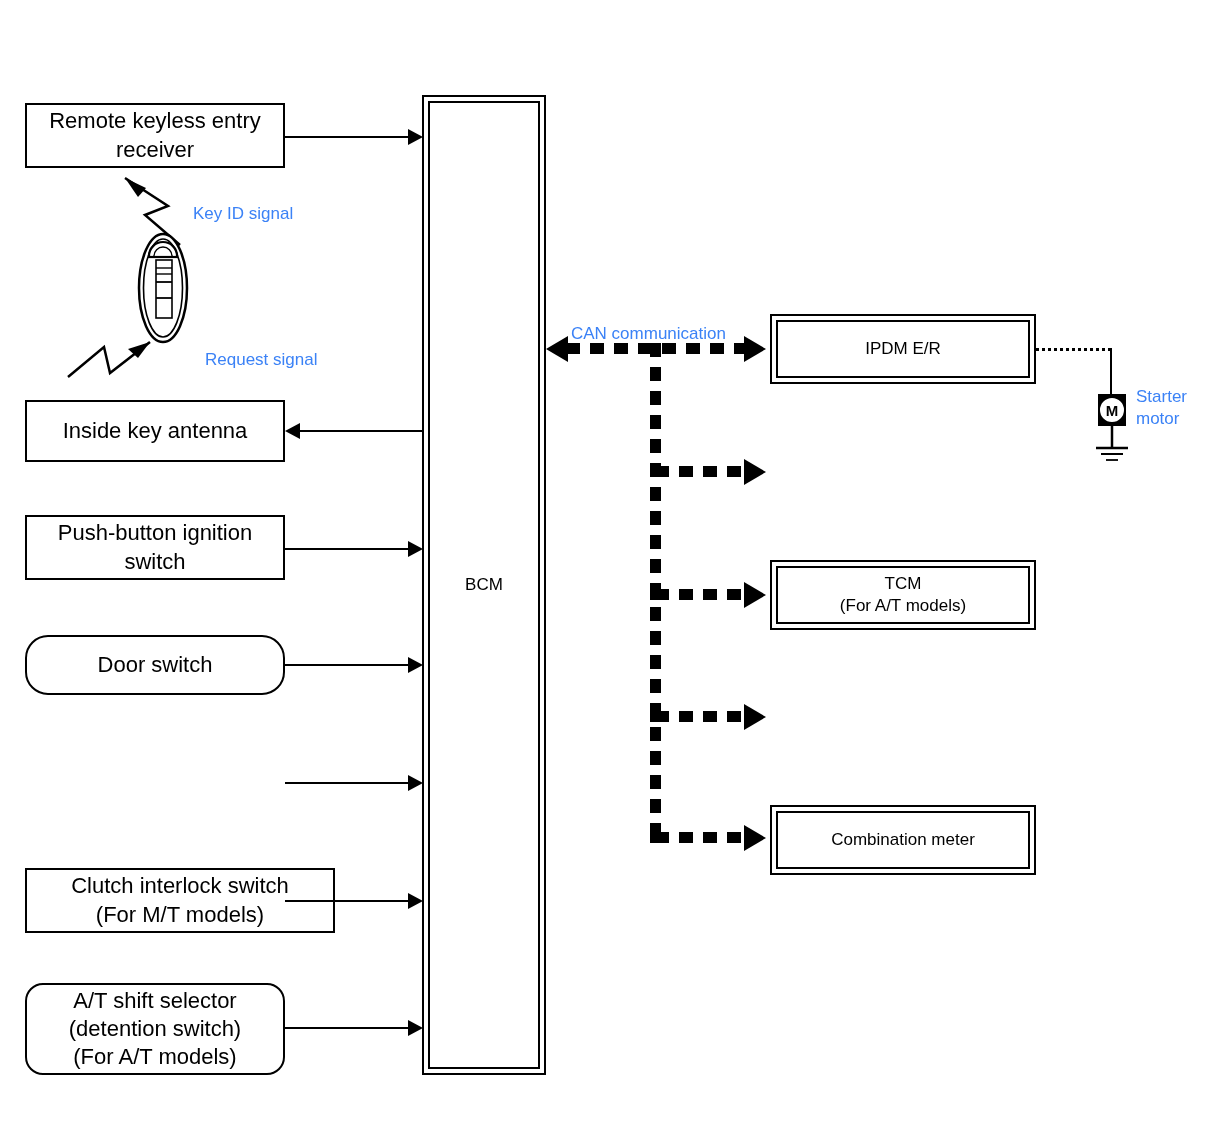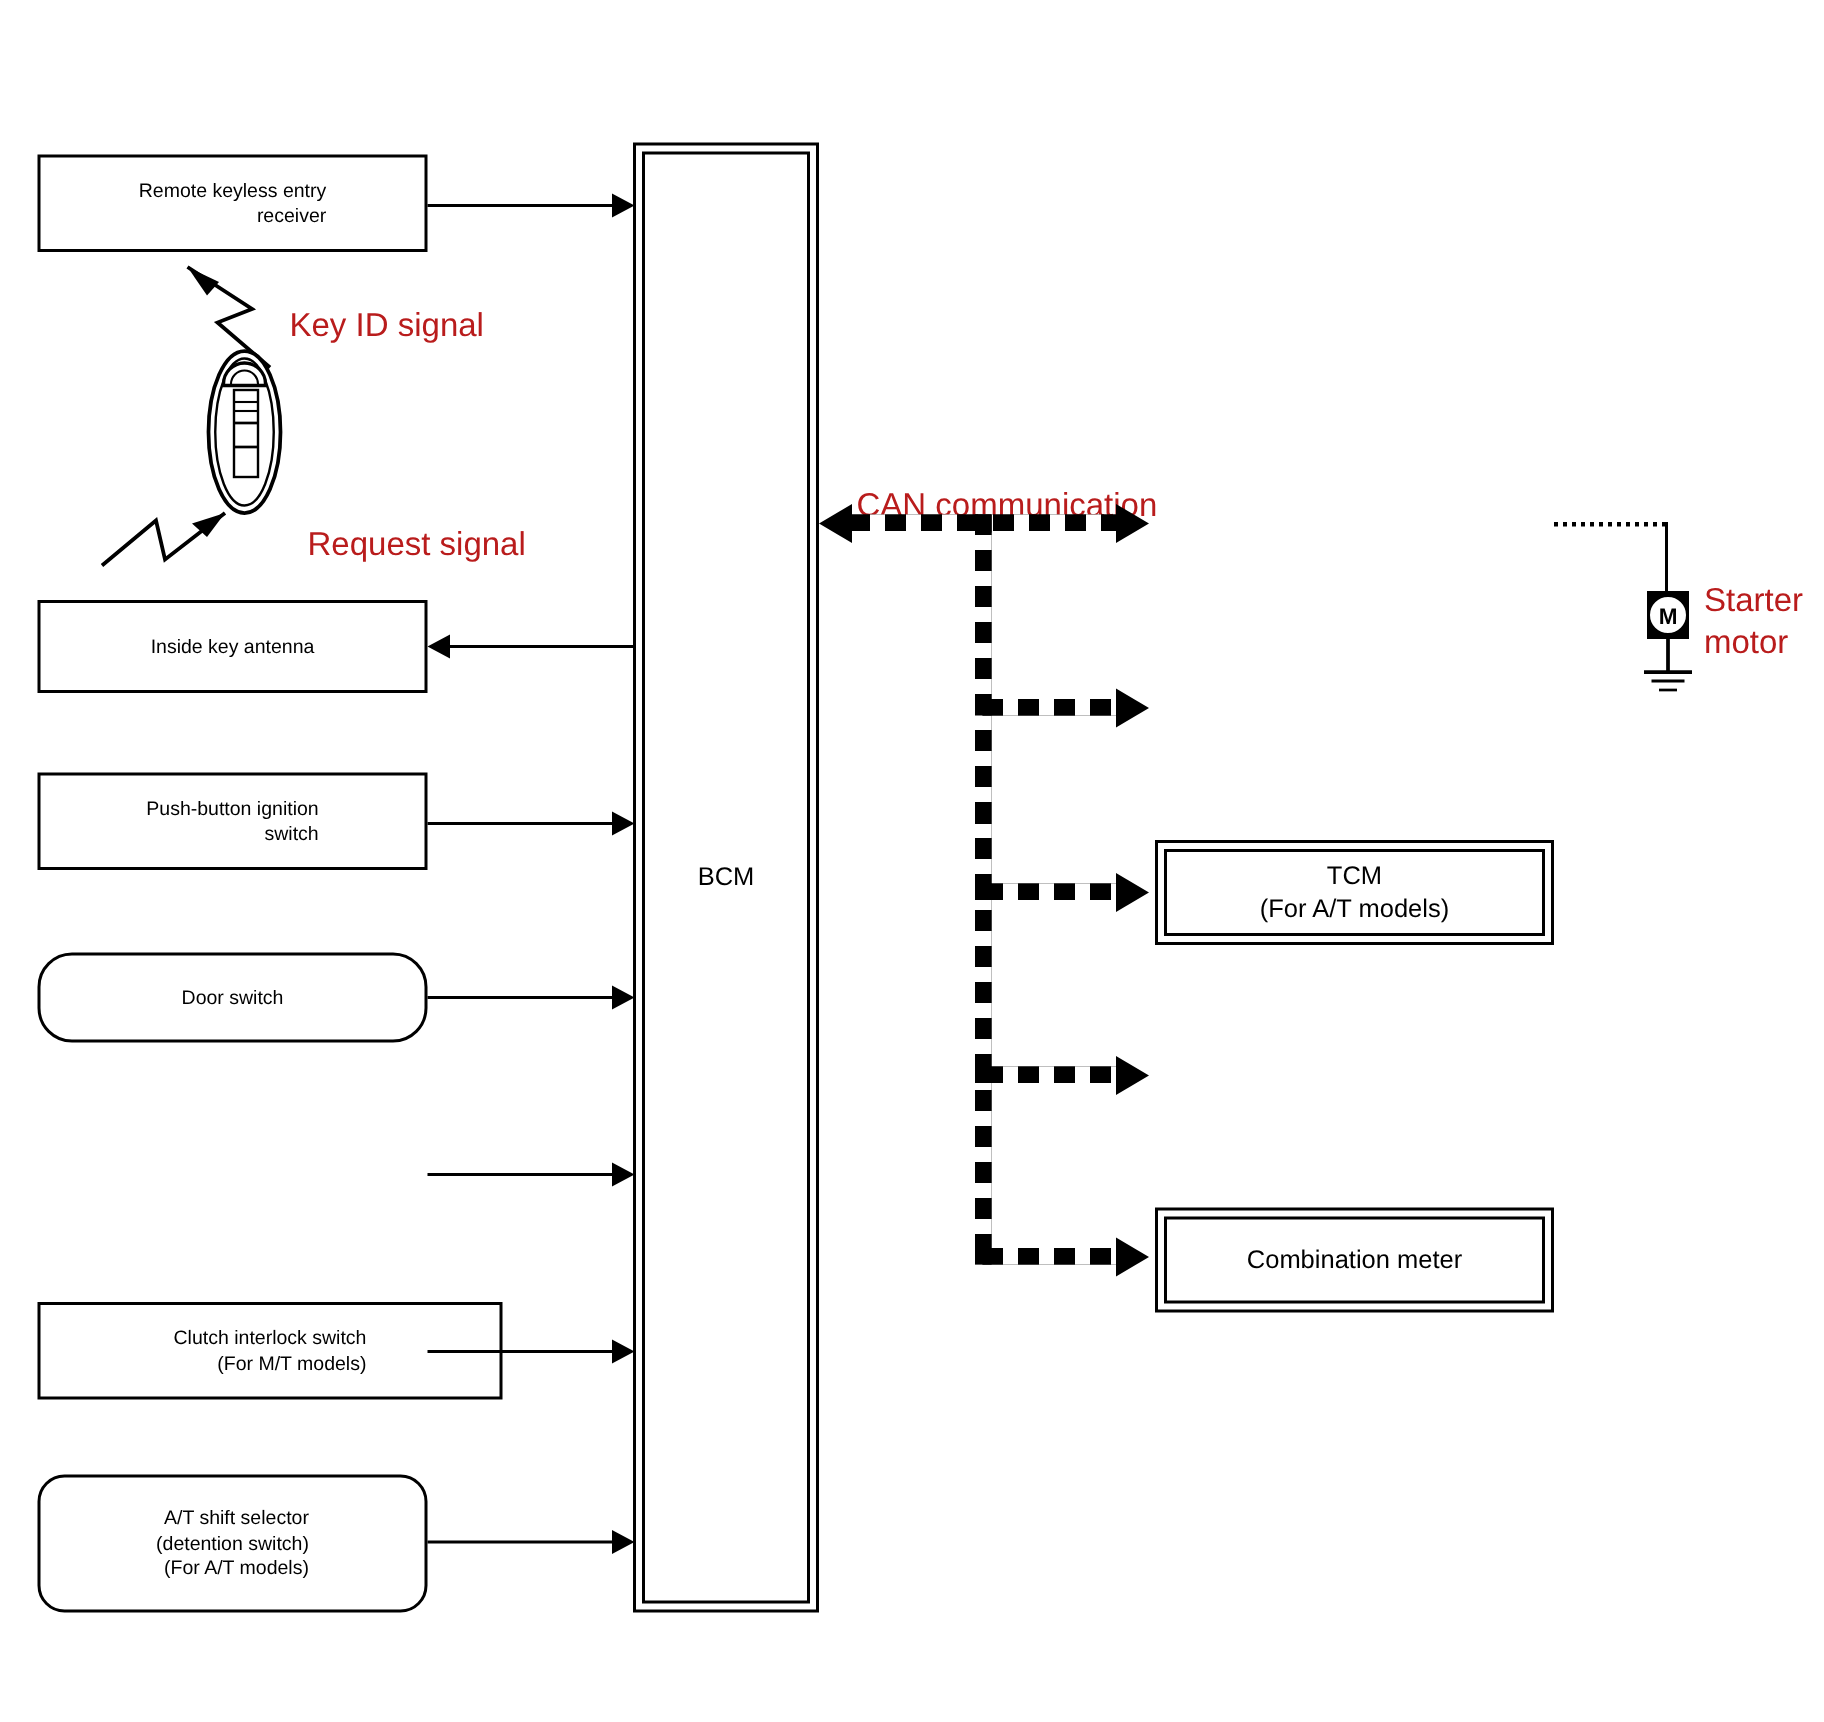--- a/index.html
+++ b/index.html
@@ -20,22 +20,22 @@
 
   
   .box {
     position: absolute;
     box-sizing: border-box;
     border: 2px solid #000000;
     background: #ffffff;
     display: flex;
     align-items: center;
     justify-content: center;
-    text-align: right;
-    font-size: 13px;
+    text-align: center;
+    font-size: 22px;
     line-height: 1.28;
     color: #000000;
   }
   .box .lbl { padding: 0 6px; white-space: pre-line; }
 
   
   .dbox {
     position: absolute;
     box-sizing: border-box;
     border: 2px solid #000000;
@@ -119,22 +119,22 @@
     position: absolute;
     width: 0; height: 0;
     border-top: 13px solid transparent;
     border-bottom: 13px solid transparent;
     border-right: 22px solid #000000;
   }
 
   
   .flabel {
     position: absolute;
-    font-size: 22px;
-    color: #b91c1c;
+    font-size: 17px;
+    color: #3b82f6;
     white-space: pre-line;
     line-height: 1.28;
   }
 
   
   .fob { position: absolute; }
 
   
   .motor-sym { position: absolute; }
   .dotline {
@@ -257,20 +257,25 @@
   <div class="can-head-r" style="left:744px; top:582px;"></div>
   <div class="can-solid" style="left:650px; top:589px; width:11px; height:11px;"></div>
 
   <div class="can-h" style="left:655px; top:711px; width:89px;"></div>
   <div class="can-head-r" style="left:744px; top:704px;"></div>
   <div class="can-solid" style="left:650px; top:711px; width:11px; height:11px;"></div>
 
   <div class="can-h" style="left:655px; top:832px; width:89px;"></div>
   <div class="can-head-r" style="left:744px; top:825px;"></div>
 
+  <div class="dbox" style="left:770px; top:314px; width:266px; height:70px;">
+    <div class="inner">
+      <span>IPDM E/R</span>
+    </div>
+  </div>
 
 
   <div class="dbox" style="left:770px; top:560px; width:266px; height:70px;">
     <div class="inner">
       <span>TCM
 (For A/T models)</span>
     </div>
   </div>
 
 

